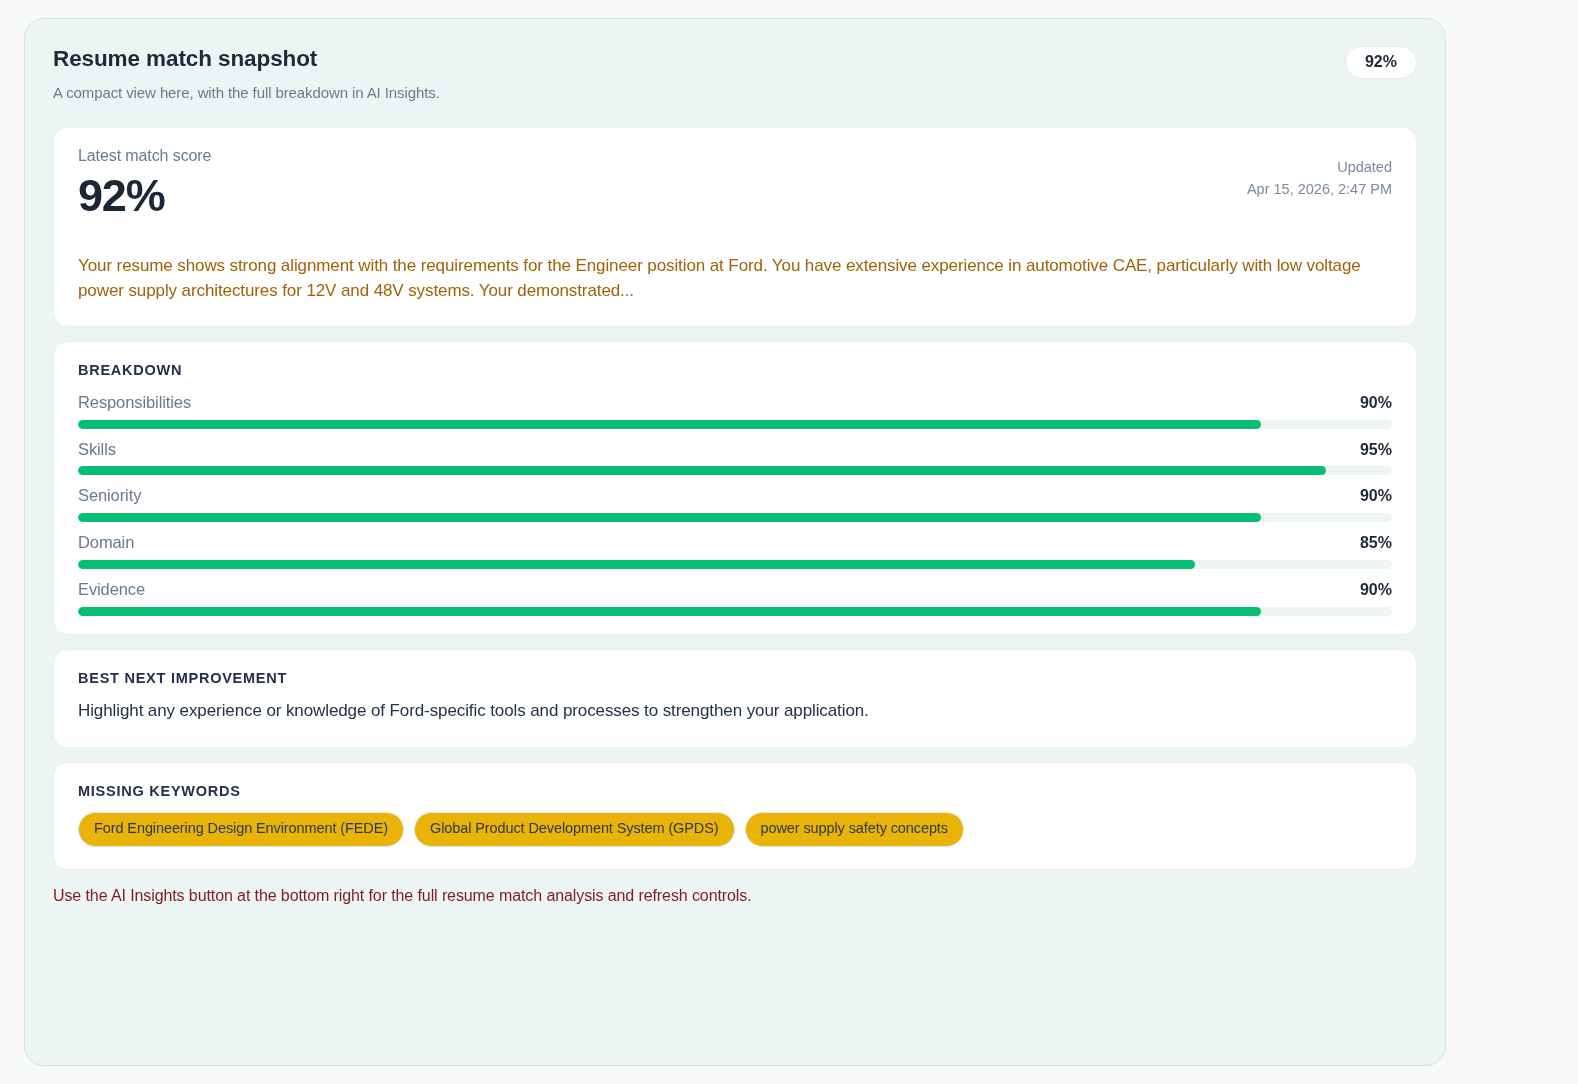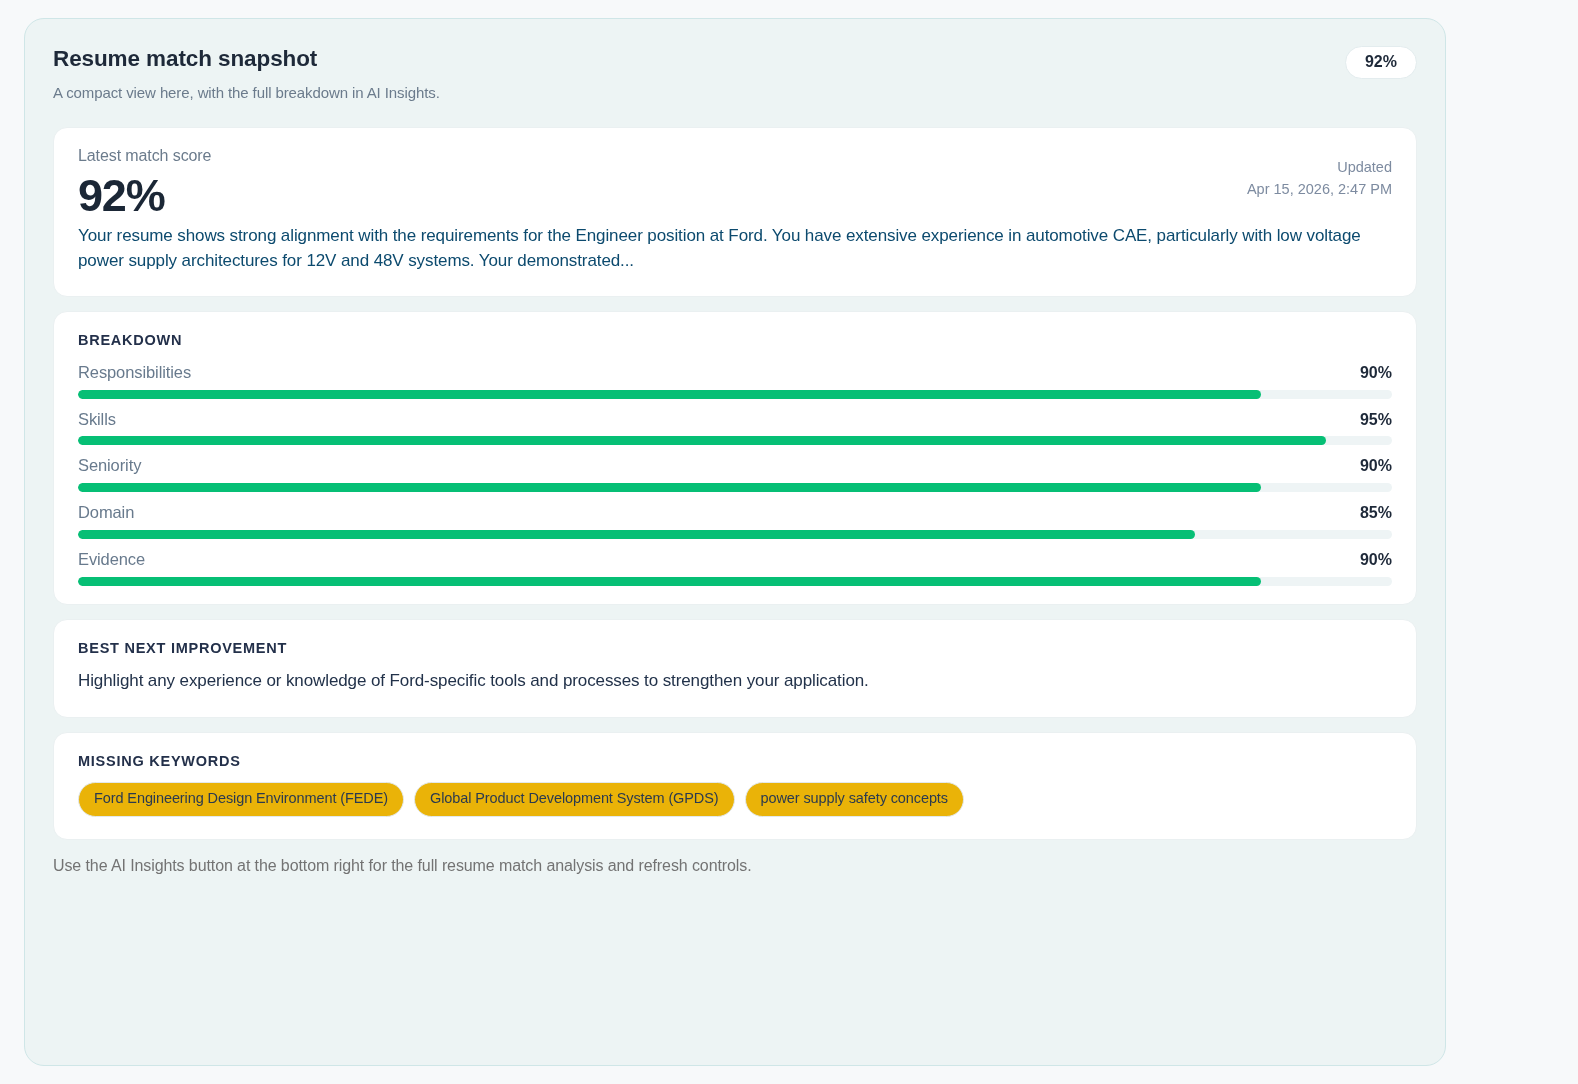--- a/index.html
+++ b/index.html
@@ -94,23 +94,23 @@
   .score-updated {
     position: absolute;
     right: 24px;
     top: 28px;
     text-align: right;
     font-size: 14.5px;
     color: #7d8ba0;
     line-height: 1.55;
   }
   .score-desc {
-    margin-top: 2px;
+    margin-top: 32px;
     font-size: 17px;
-    color: #0c4a6e;
+    color: #a16207;
     line-height: 1.52;
     letter-spacing: -0.1px;
     max-width: 1420px;
   }
 
   
   .sec-head {
     font-size: 14.5px;
     font-weight: 700;
     color: #23304a;
@@ -208,21 +208,21 @@
     color: #2b3a4f;
     line-height: 1.35;
     letter-spacing: -0.1px;
     white-space: nowrap;
   }
 
   
   .panel-foot {
     margin-top: 16px;
     font-size: 16px;
-    color: #737373;
+    color: #7f1d1d;
     line-height: 1.3;
     letter-spacing: -0.1px;
   }
 </style>
 </head>
 <body>
 
 <div class="panel">
 
   <div class="panel-head">

